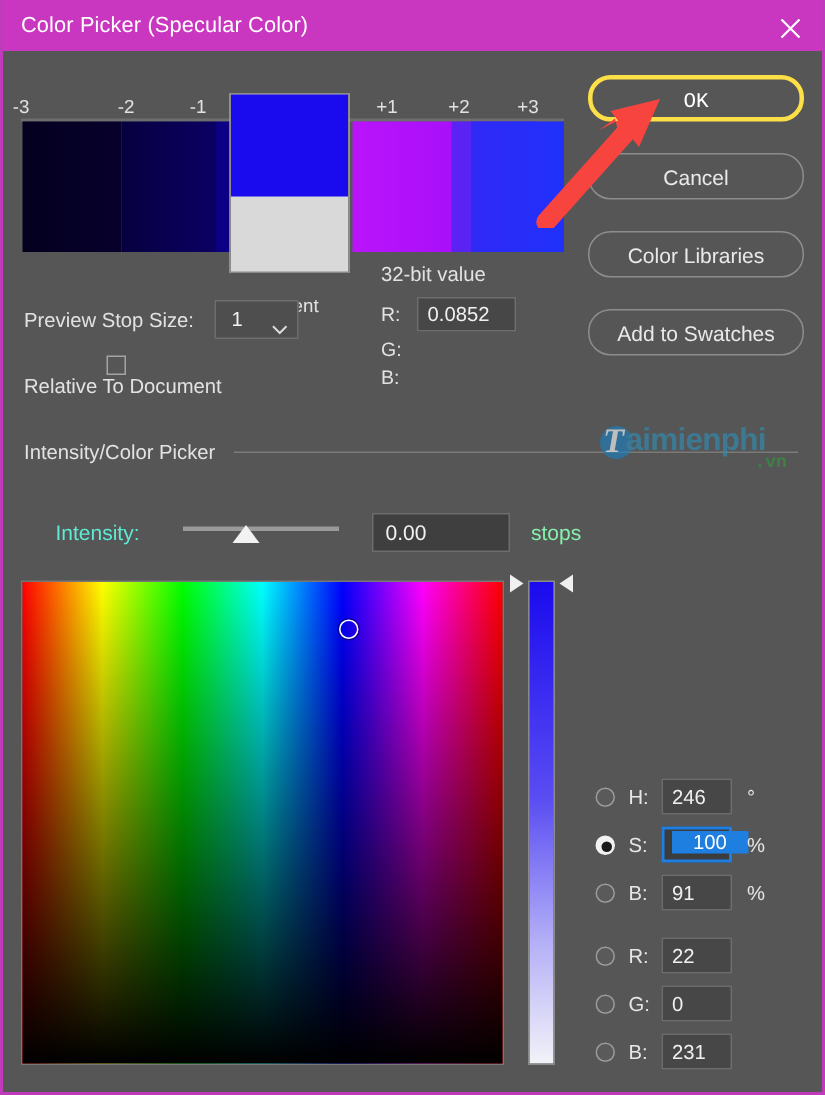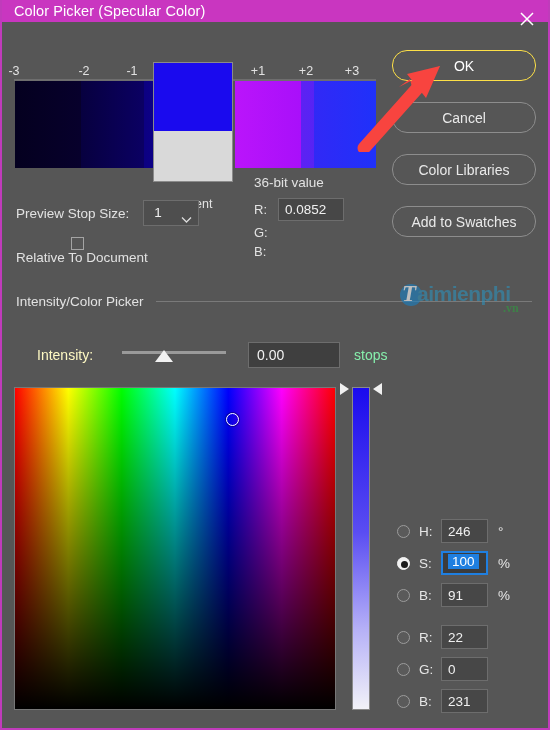--- a/index.html
+++ b/index.html
@@ -18,21 +18,21 @@
     height: 730px;
     background: #565656;
     border: 2px solid #c03bbb;
     border-top: none;
     overflow: hidden;
   }
   
   #titlebar {
     position: absolute;
     left: -2px; top: 0;
-    width: 550px; height: 22px;
+    width: 550px; height: 34px;
     background: #c936c0;
     display: flex;
     align-items: center;
   }
   #title-text {
     color: #ffffff;
     font-size: 14.5px;
     margin-left: 14px;
     letter-spacing: 0.1px;
     white-space: nowrap;
@@ -108,22 +108,23 @@
     background: transparent;
     border: 1px solid #8d8d8d;
     color: #e9e9e9;
     font-family: "Liberation Sans", sans-serif;
     font-size: 14px;
     text-align: center;
     line-height: 29px;
     cursor: default;
   }
   .dlg-button.primary {
-    border: 1px solid #fde047;
+    border: 3px solid #fde047;
     color: #ffffff;
+    font-family: Liberation Mono, monospace;
   }
 
   
   #bit32-block {
     position: absolute;
     left: 252px; top: 175px;
   }
   #bit32-title {
     color: #e2e2e2;
     font-size: 13.5px;
@@ -214,21 +215,21 @@
     background: #7a7a7a;
   }
 
   
   #intensity-row {
     position: absolute;
     left: 35px; top: 342px;
     display: flex; align-items: center;
   }
   #intensity-label {
-    color: #fef9c3;
+    color: #5eead4;
     font-size: 14px;
     width: 85px;
   }
   #intensity-slider {
     position: relative;
     width: 104px; height: 22px;
     margin-right: 22px;
     cursor: default;
   }
   #intensity-track {
@@ -363,21 +364,21 @@
     outline: none;
   }
   .hr-field.focused {
     border: 2px solid #1f7fe0;
     background: #3c3c3c;
     padding: 1px 5px;
   }
   .hr-field.focused .sel {
     background: #1f7fe0;
     color: #ffffff;
-    padding: 0 4px;
+    padding: 0 14px;
   }
   .hr-unit {
     margin-left: 10px;
     color: #e6e6e6;
     font-size: 13.5px;
   }
 
   
   #watermark {
     position: absolute;
@@ -408,21 +409,21 @@
     color: #2f8fb8;
     font-family: "Liberation Sans", sans-serif;
     font-weight: bold;
     font-size: 21px;
     letter-spacing: -0.5px;
   }
   #wm-vn {
     position: absolute;
     left: 103px; top: 19px;
     color: #2f9c3f;
-    font-family: Liberation Serif, serif;
+    font-family: Liberation Mono, monospace;
     font-weight: bold;
     font-size: 12px;
   }
 
   
   #annot-arrow {
     position: absolute;
     left: 350px; top: 52px;
     width: 110px; height: 100px;
     pointer-events: none;
@@ -466,21 +467,21 @@
   </div>
 
   <div id="button-col">
     <button class="dlg-button primary">OK</button>
     <button class="dlg-button">Cancel</button>
     <button class="dlg-button">Color Libraries</button>
     <button class="dlg-button">Add to Swatches</button>
   </div>
 
   <div id="bit32-block">
-    <div id="bit32-title">36-bit value</div>
+    <div id="bit32-title">32-bit value</div>
     <div class="bit32-row">
       <span class="bit32-lbl">R:</span>
       <input class="ps-field bit32-field" value="0.0852" style="">
     </div>
     <div class="bit32-row">
       <span class="bit32-lbl">G:</span>
     </div>
     <div class="bit32-row">
       <span class="bit32-lbl">B:</span>
     </div>

